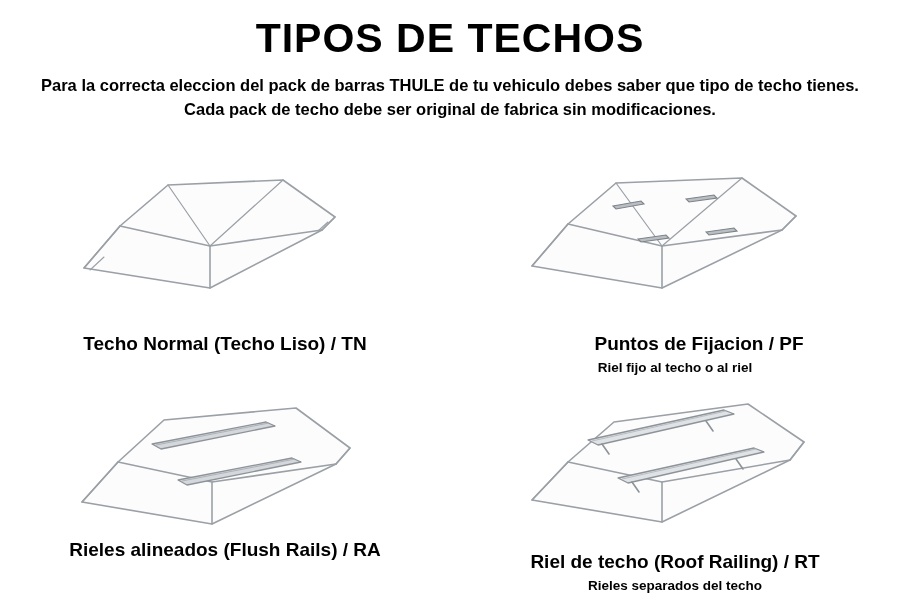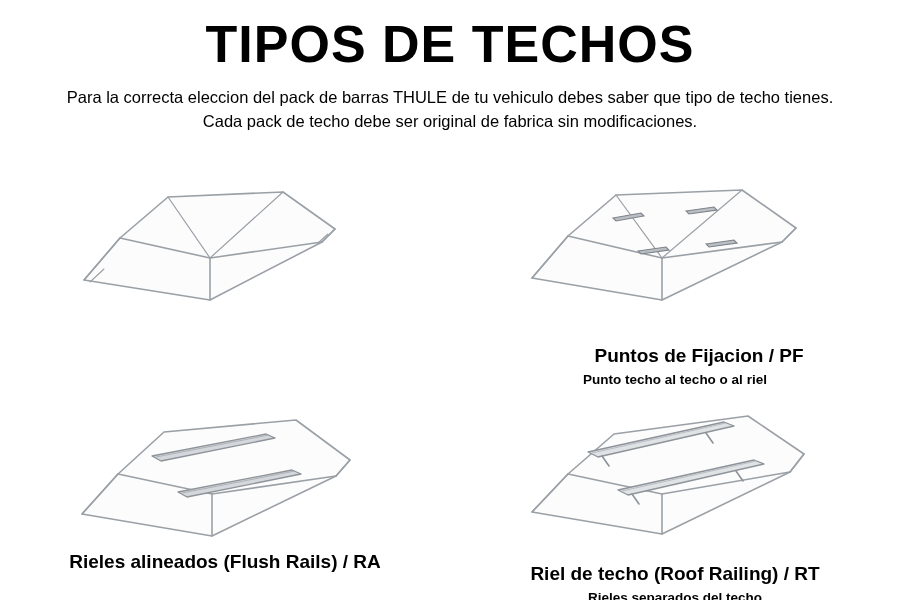--- a/index.html
+++ b/index.html
@@ -15,33 +15,33 @@
     overflow: hidden;
   }
   .page {
     position: relative;
     width: 900px;
     height: 600px;
     box-sizing: border-box;
   }
   .title {
     text-align: center;
-    font-size: 52px;
+    font-size: 41px;
     font-weight: bold;
     letter-spacing: 1px;
     margin: 16px 0 13px 0;
     line-height: 1.1;
   }
   .subtitle-block {
     text-align: center;
     margin-top: 8px;
   }
   .subtitle-line {
     font-size: 16.5px;
-    font-weight: normal;
+    font-weight: bold;
     line-height: 1.45;
   }
   .grid {
     position: relative;
     margin-top: 14px;
     display: grid;
     grid-template-columns: 1fr 1fr;
     grid-template-rows: 1fr 1fr;
     width: 900px;
     height: 420px;
@@ -103,20 +103,21 @@
           <path d="M60 68 L150 88 L262 72" fill="none"></path>
           <path d="M150 88 L150 130" fill="none"></path>
           <path d="M108 27 L150 88" fill="none" stroke-width="1.2"></path>
           <path d="M223 22 L150 88" fill="none" stroke-width="1.2"></path>
           <path d="M24 110 L60 68" fill="none" stroke-width="1.4"></path>
           <path d="M275 59 L262 72" fill="none" stroke-width="1.4"></path>
           <path d="M30 112 L44 99" stroke-width="1.1"></path>
           <path d="M268 64 L258 73" stroke-width="1.1"></path>
         </g>
       </svg>
+      <div class="cap-main">Techo Normal (Techo Liso) / TN</div>
       <div class="cap-sub"></div>
     </div>
 
     <div class="cell cell-pf">
       <svg class="art" viewBox="0 0 330 145">
         <g fill="none" stroke="#9aa0a6" stroke-width="1.6" stroke-linejoin="round" stroke-linecap="round">
           <path d="M58 70 L106 29 L232 24 L286 62 L272 76 L152 134 L22 112 Z" fill="#fcfcfc"></path>
           <path d="M58 70 L152 92 L272 76" fill="none"></path>
           <path d="M152 92 L152 134" fill="none"></path>
           <path d="M106 29 L152 92" fill="none" stroke-width="1.2"></path>
@@ -125,21 +126,21 @@
           <path d="M286 62 L272 76" fill="none" stroke-width="1.4"></path>
         </g>
         <g fill="#b9bec3" stroke="#7d8389" stroke-width="1.1">
           <path d="M103 52 L131 47 L134 50 L106 55 Z"></path>
           <path d="M176 45 L204 41 L207 44 L179 48 Z"></path>
           <path d="M128 85 L156 81 L159 84 L131 88 Z"></path>
           <path d="M196 78 L224 74 L227 77 L199 81 Z"></path>
         </g>
       </svg>
       <div class="cap-main">Puntos de Fijacion / PF</div>
-      <div class="cap-sub">Punto techo al techo o al riel</div>
+      <div class="cap-sub">Riel fijo al techo o al riel</div>
     </div>
 
     <div class="cell cell-ra">
       <svg class="art" viewBox="0 0 330 145">
         <g fill="none" stroke="#9aa0a6" stroke-width="1.6" stroke-linejoin="round" stroke-linecap="round">
           <path d="M58 76 L104 34 L236 22 L290 62 L276 78 L152 138 L22 116 Z" fill="#fcfcfc"></path>
           <path d="M58 76 L152 96 L276 78" fill="none"></path>
           <path d="M152 96 L152 138" fill="none"></path>
           <path d="M22 116 L58 76" fill="none" stroke-width="1.4"></path>
           <path d="M290 62 L276 78" fill="none" stroke-width="1.4"></path>

